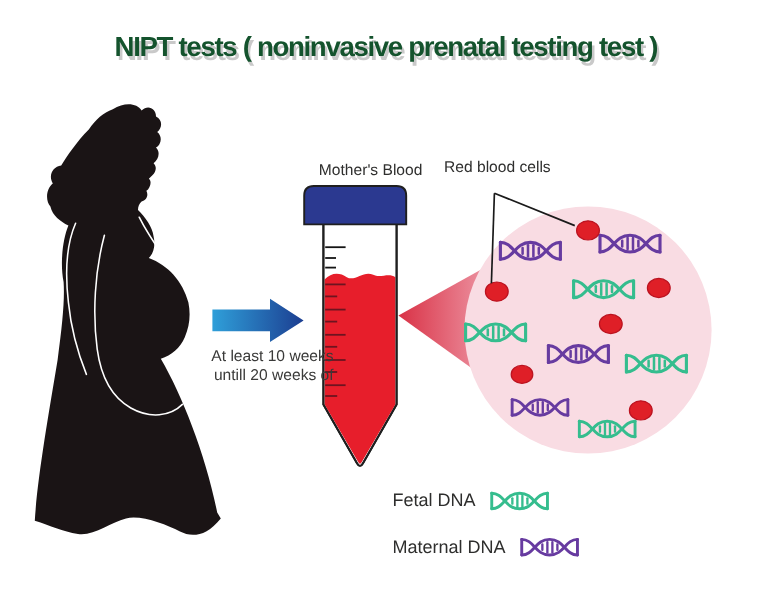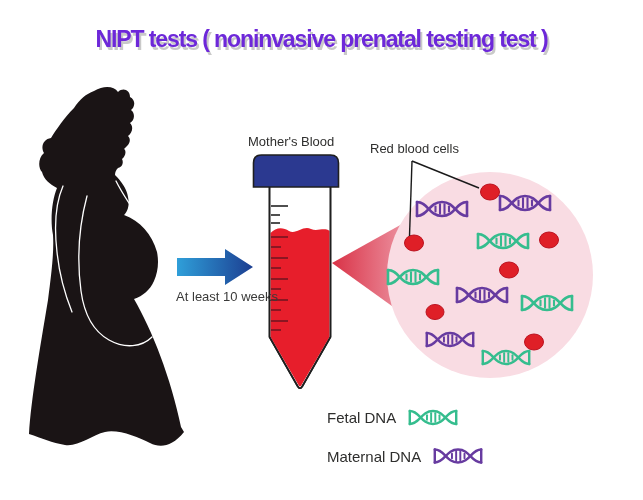--- a/index.html
+++ b/index.html
@@ -3,26 +3,26 @@
 <meta charset="utf-8">
 <style>
   html,body{margin:0;padding:0;background:#fff;}
   #stage{
     position:relative;width:643px;height:500px;background:#ffffff;
     font-family:"Liberation Sans", sans-serif;overflow:hidden;
   }
   .abs{position:absolute;}
   #title{
     left:0;right:0;top:26px;text-align:center;white-space:nowrap;
-    font-size:23px;font-weight:bold;letter-spacing:-1.1px;color:#6d28d9;
+    font-size:23px;font-weight:bold;letter-spacing:-1.1px;color:#14532d;
     text-shadow:2px 3px 0 #c9c9c9;
   }
   .small-label{font-size:13px;color:#2f2f2e;}
-  #mothers-blood-label{left:248px;top:134px;width:104px;text-align:left;}
-  #red-cells-label{left:370px;top:131px;margin-top:10px;}
+  #mothers-blood-label{left:248px;top:134px;width:104px;text-align:right;}
+  #red-cells-label{left:370px;top:131px;}
   #timeline-caption{
     left:150px;top:289px;width:128px;text-align:right;
     font-size:13px;line-height:15.5px;color:#3a3a39;
   }
   .legend-row{display:flex;align-items:center;gap:11px;}
   #legend-fetal{left:327px;top:408px;}
   #legend-maternal{left:327px;top:446px;}
   .legend-text{font-size:15px;color:#2e2e2d;white-space:nowrap;}
   .dna-green{color:#35bd8e;}
   .dna-purple{color:#673ba0;}
@@ -145,20 +145,21 @@
   </svg>
 
   <div id="title" class="abs">NIPT tests ( noninvasive prenatal testing test )</div>
 
   <div id="mothers-blood-label" class="abs small-label">Mother's Blood</div>
 
   <div id="red-cells-label" class="abs small-label">Red blood cells</div>
 
   <div id="timeline-caption" class="abs">
     <div>At least 10 weeks</div>
+    <div>untill 20 weeks of</div>
   </div>
 
   <div id="legend-fetal" class="abs legend-row">
     <span class="legend-text">Fetal DNA</span>
     <svg width="52" height="19" viewBox="0 0 56 20" class="dna-green" color="#35bd8e">
       <use href="#dna-sym"></use>
     </svg>
   </div>
 
   <div id="legend-maternal" class="abs legend-row">

